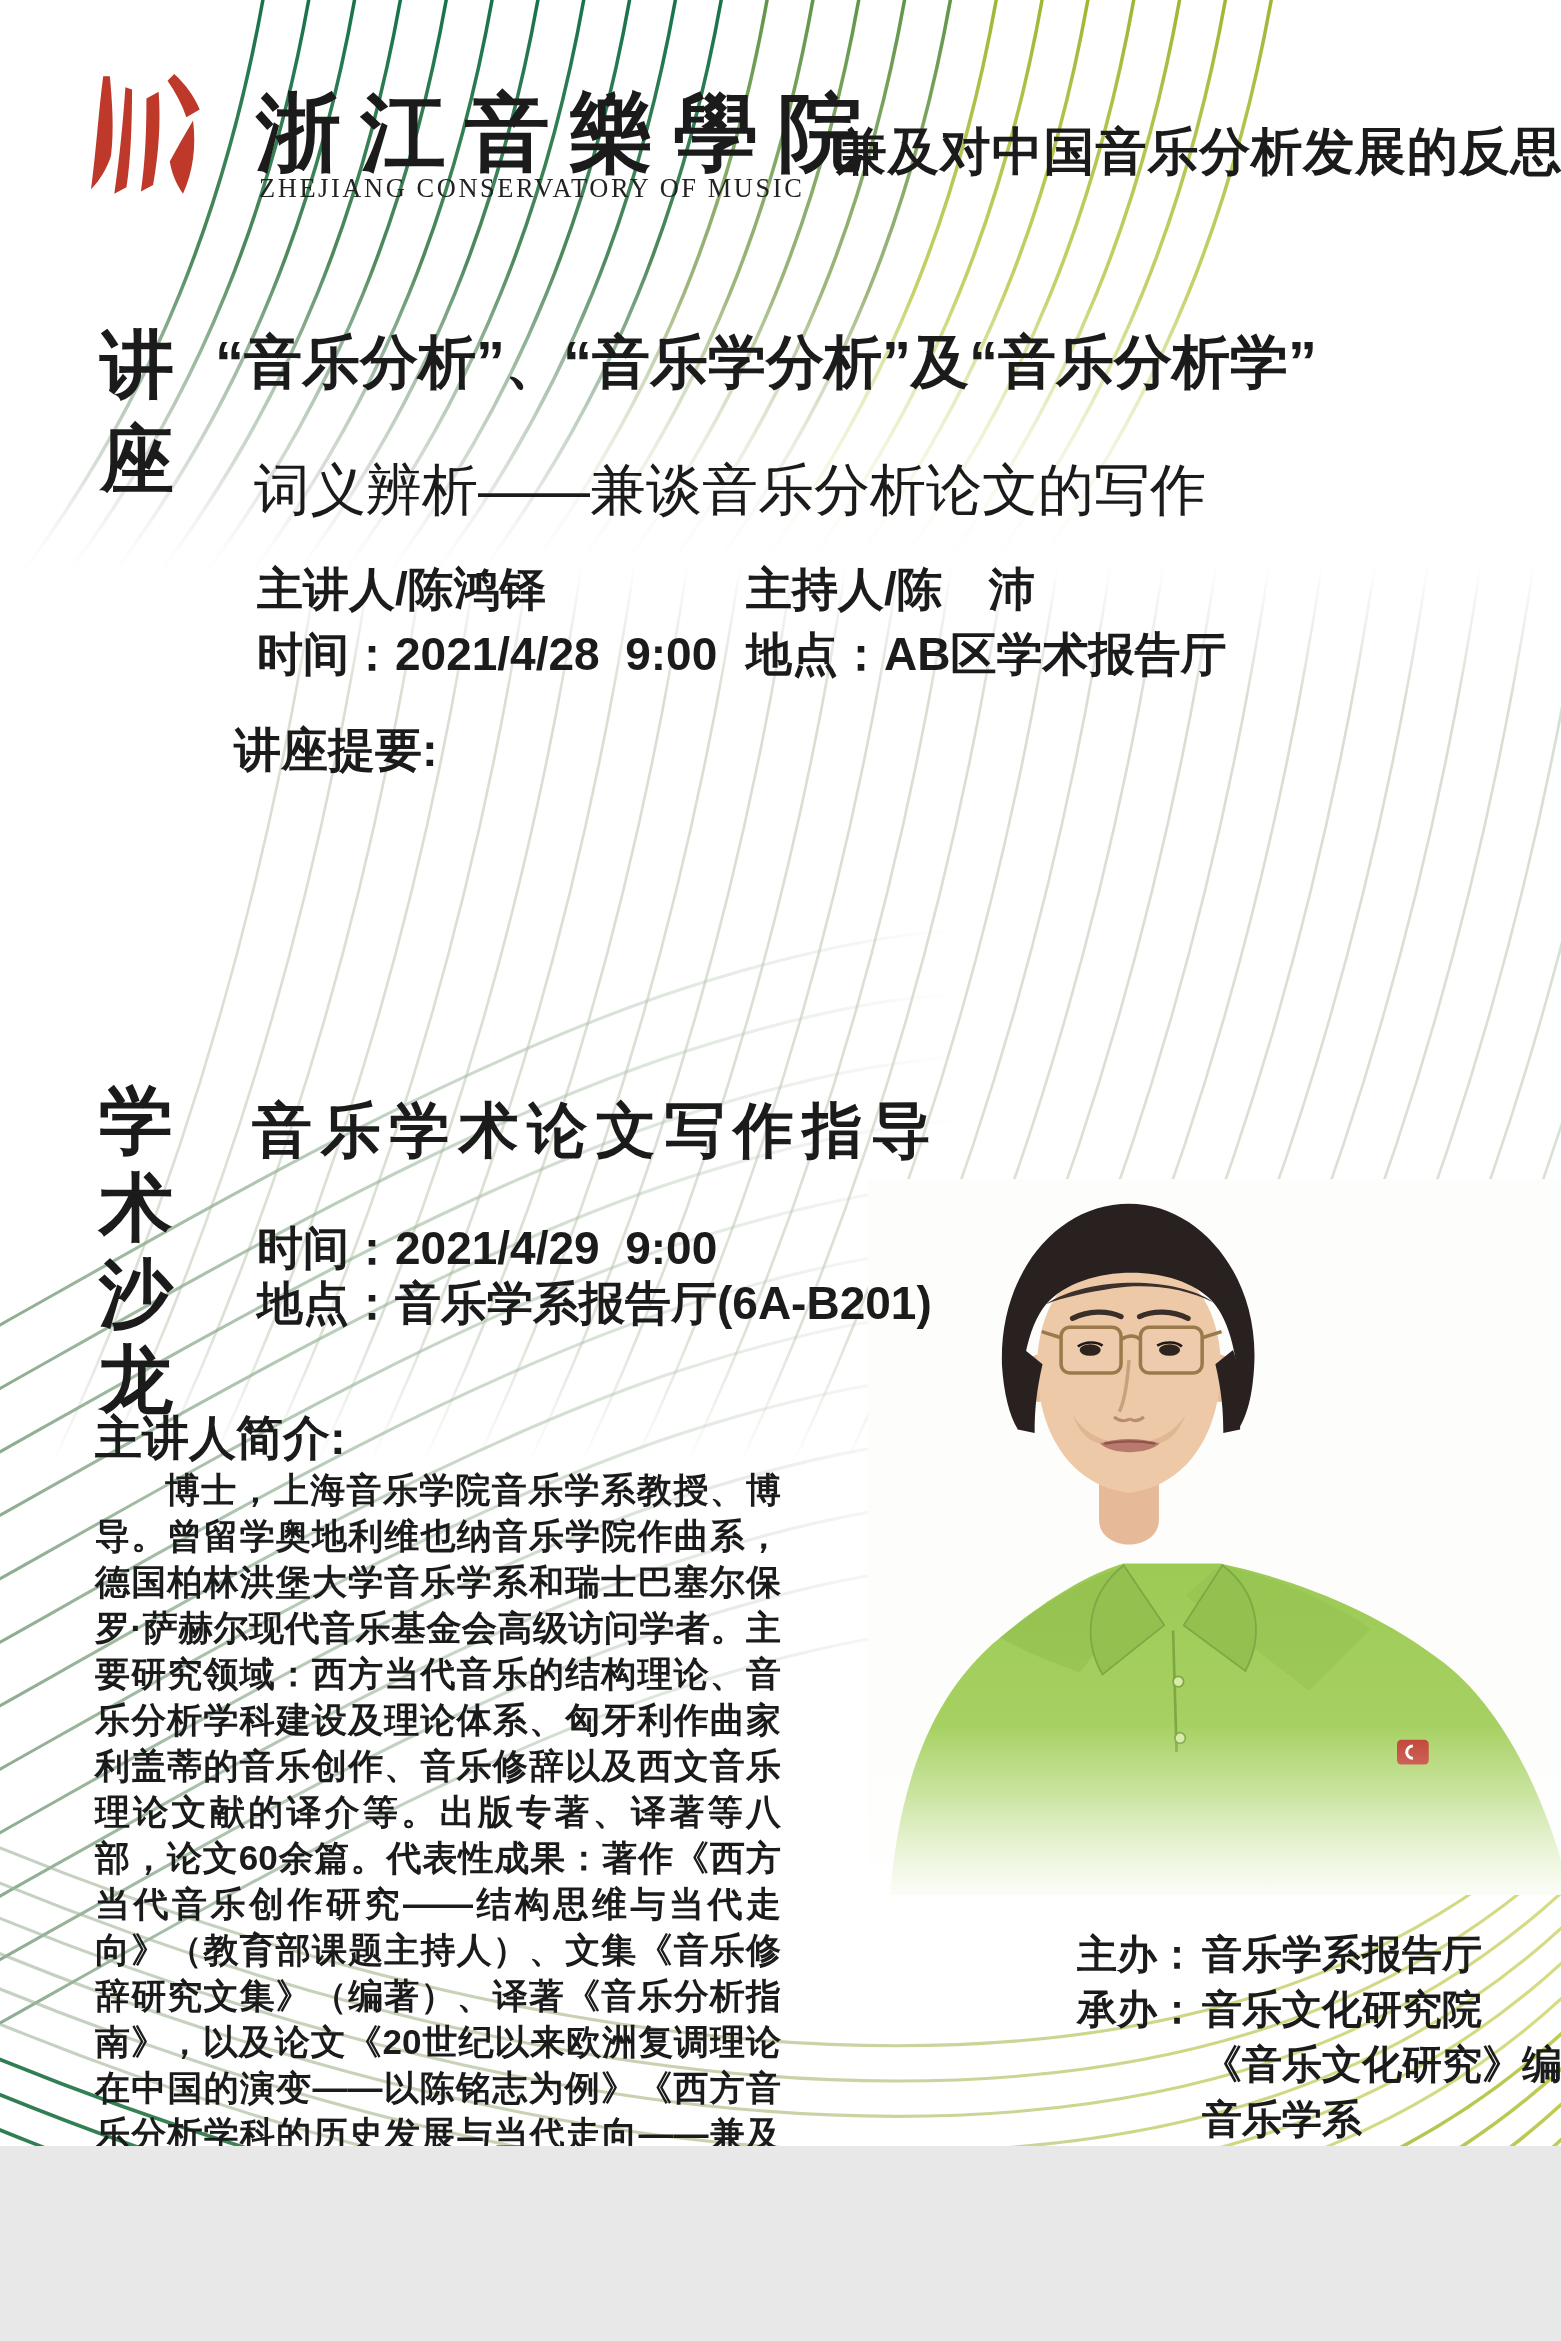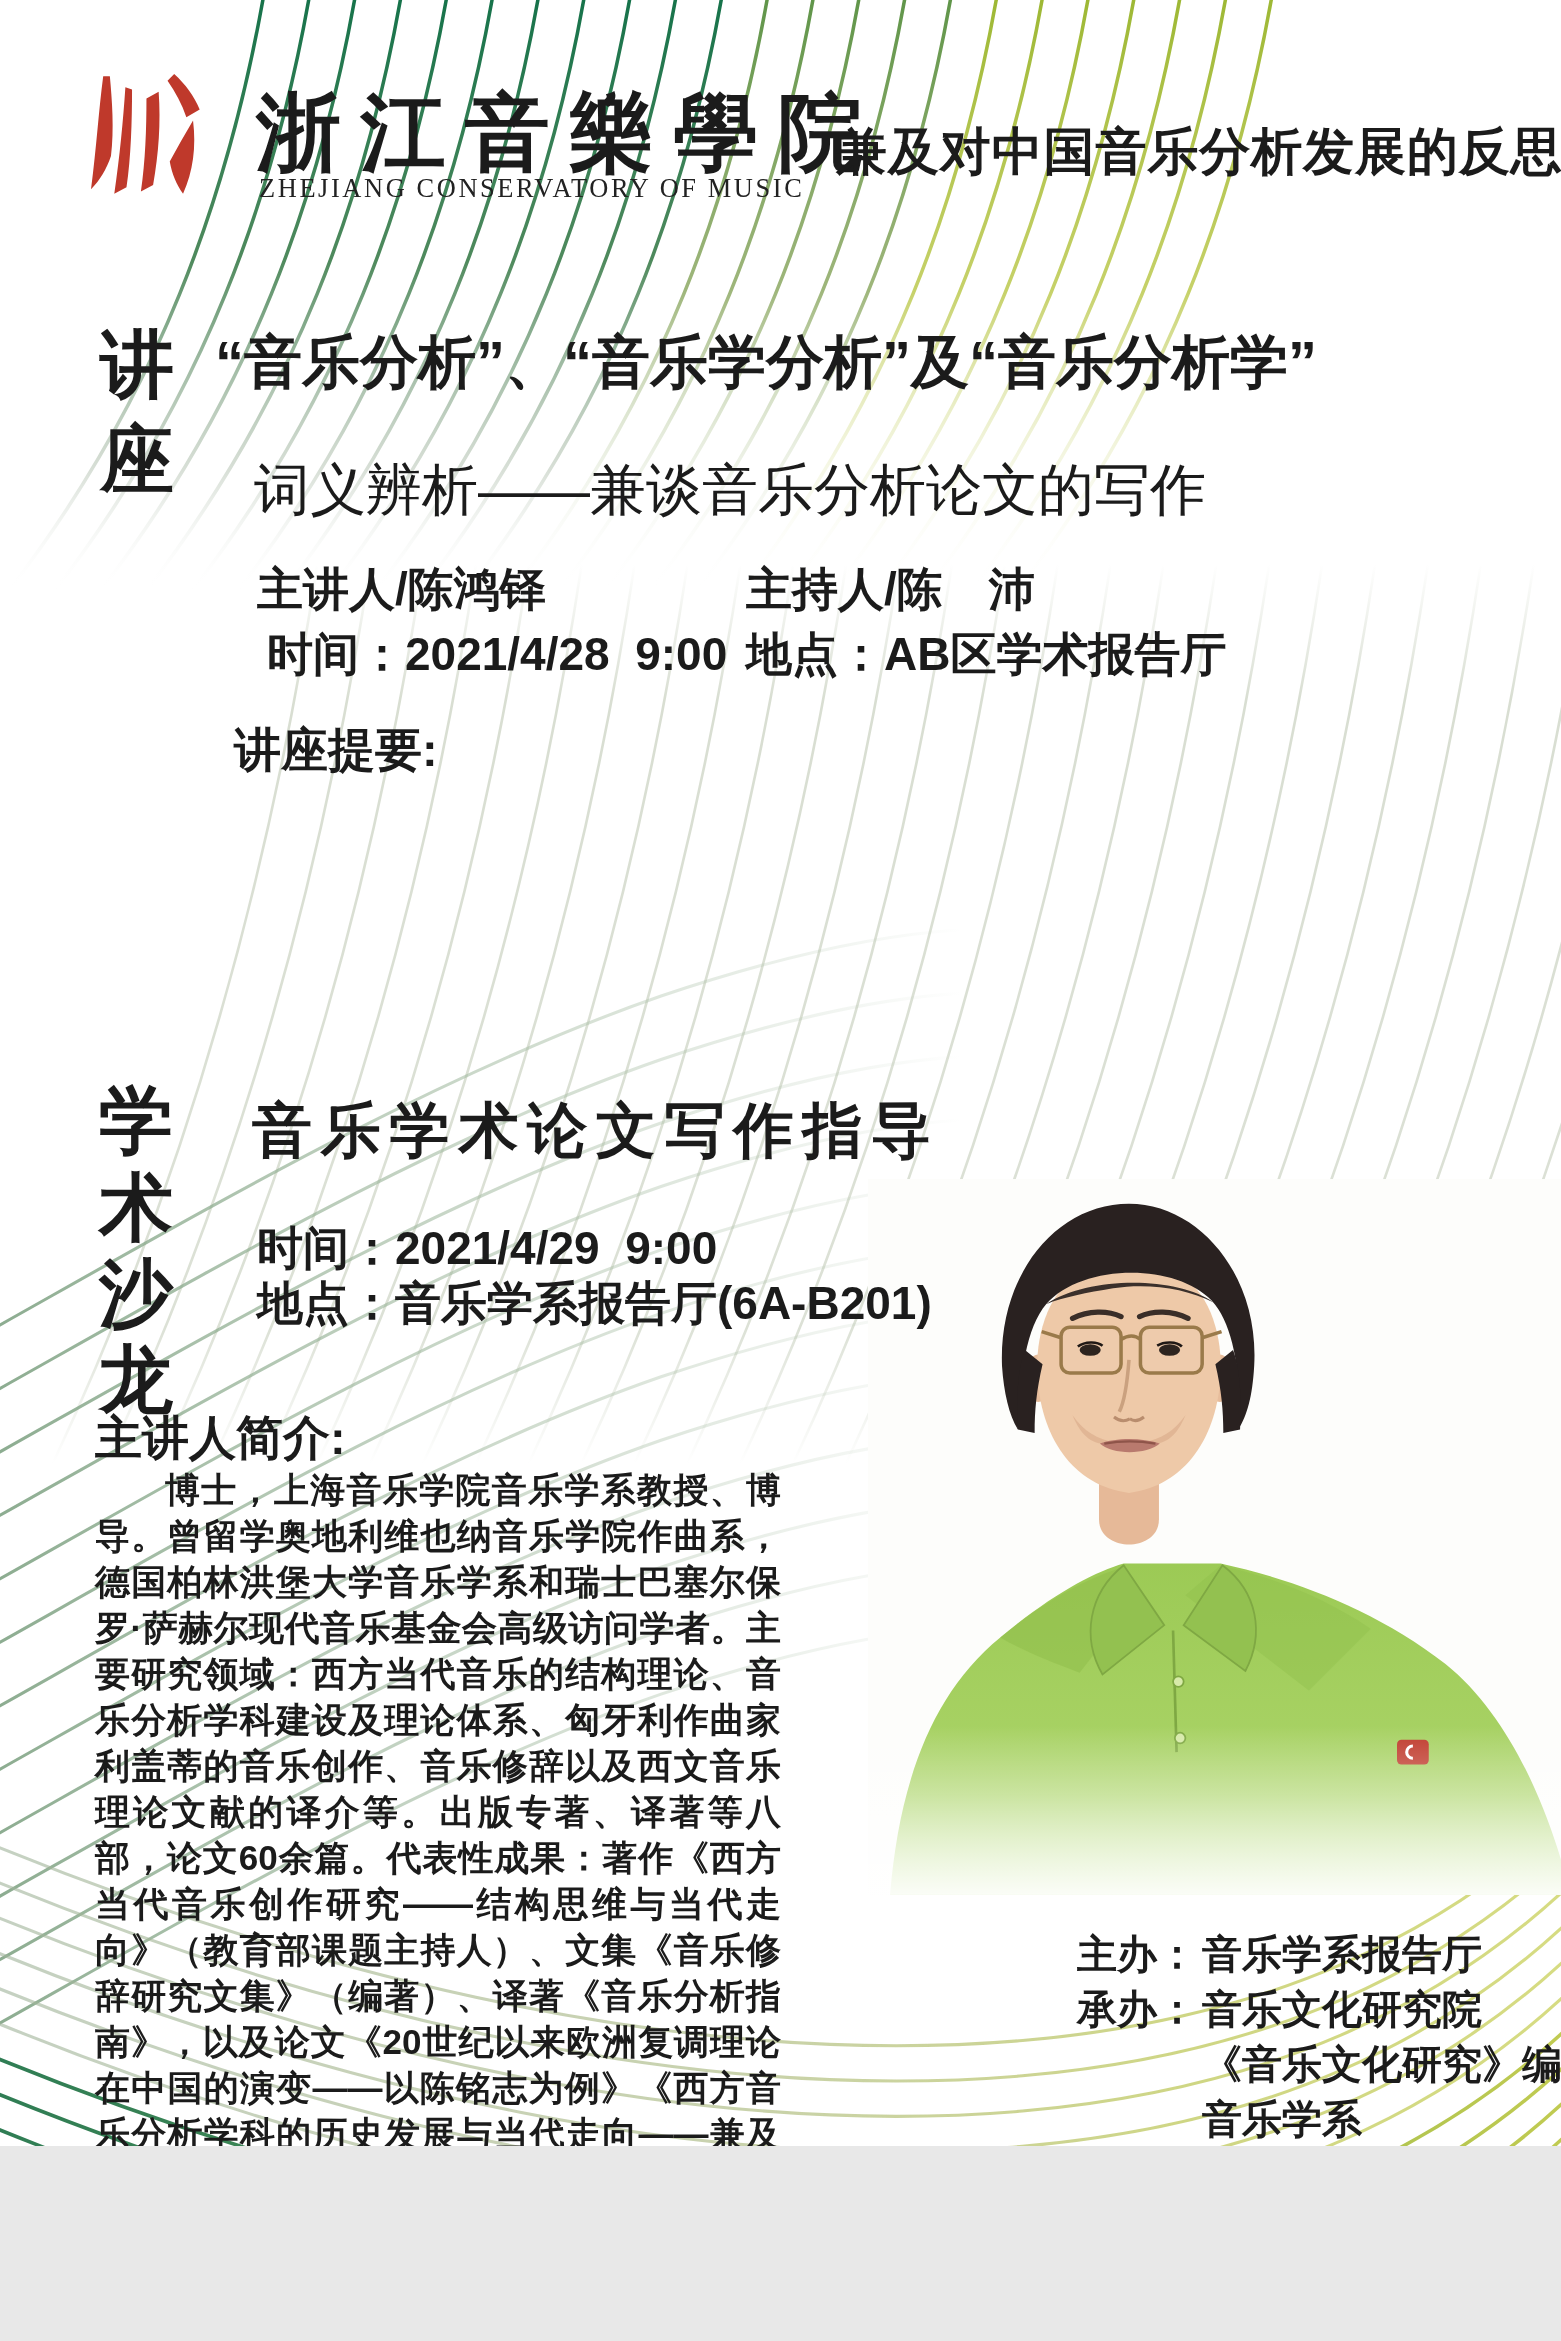--- a/index.html
+++ b/index.html
@@ -254,21 +254,21 @@
   <div class="abs cn-name">浙江音樂學院</div>
   <div class="abs en-name">ZHEJIANG CONSERVATORY OF MUSIC</div>
   <div class="abs series">兼及对中国音乐分析发展的反思</div>
 
   <div class="abs vchar" style="top:328px">讲</div>
   <div class="abs vchar" style="top:423px">座</div>
   <div class="abs t1">“音乐分析”、“音乐学分析”及“音乐分析学”</div>
   <div class="abs t2">词义辨析——兼谈音乐分析论文的写作</div>
   <div class="abs meta" style="left:257px;top:559px">主讲人/陈鸿铎</div>
   <div class="abs meta" style="left:746px;top:559px">主持人/陈　沛</div>
-  <div class="abs meta" style="left:267px;top:624px">时间：2021/4/28  9:00</div>
+  <div class="abs meta" style="left:257px;top:624px">时间：2021/4/28  9:00</div>
   <div class="abs meta" style="left:746px;top:624px">地点：AB区学术报告厅</div>
   <div class="abs sec-head" style="left:234px;top:719px">讲座提要:</div>
 
   <div class="abs salon-vchar" style="top:1084px">学</div>
   <div class="abs salon-vchar" style="top:1171px">术</div>
   <div class="abs salon-vchar" style="top:1257px">沙</div>
   <div class="abs salon-vchar" style="top:1343px">龙</div>
   <div class="abs salon-title">音乐学术论文写作指导</div>
   <div class="abs meta" style="left:257px;top:1218px">时间：2021/4/29  9:00</div>
   <div class="abs meta" style="left:257px;top:1273px">地点：音乐学系报告厅(6A-B201)</div>

